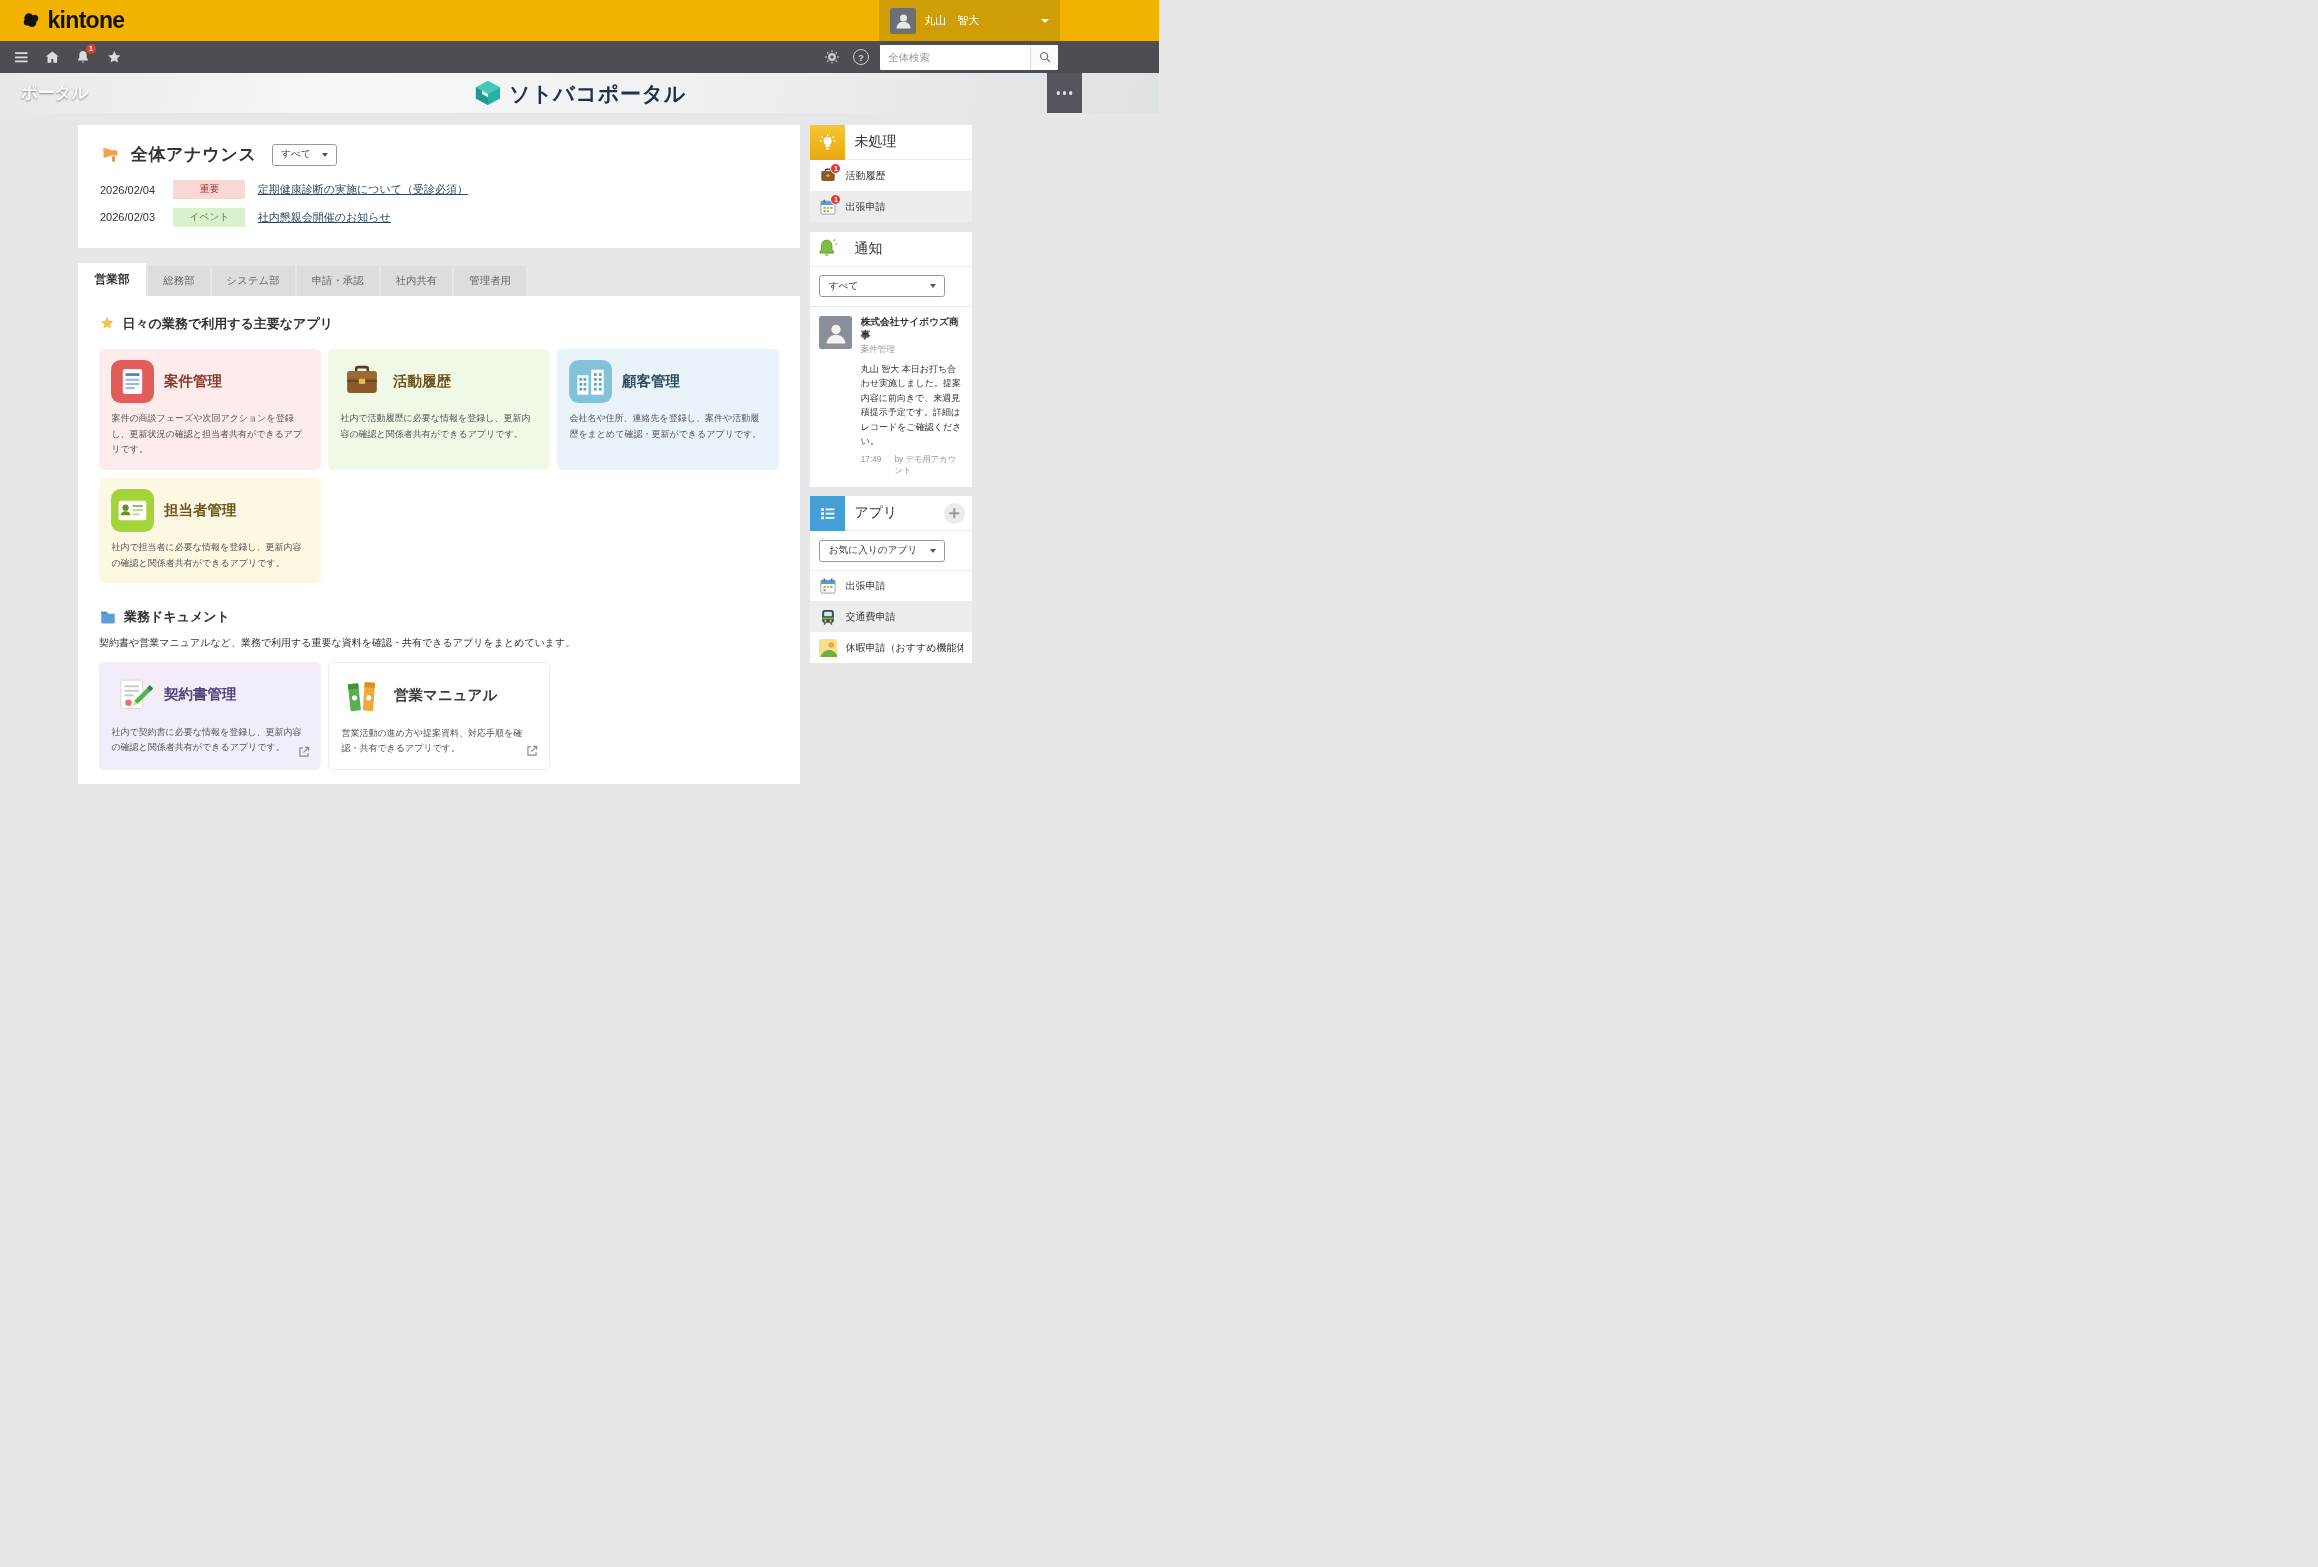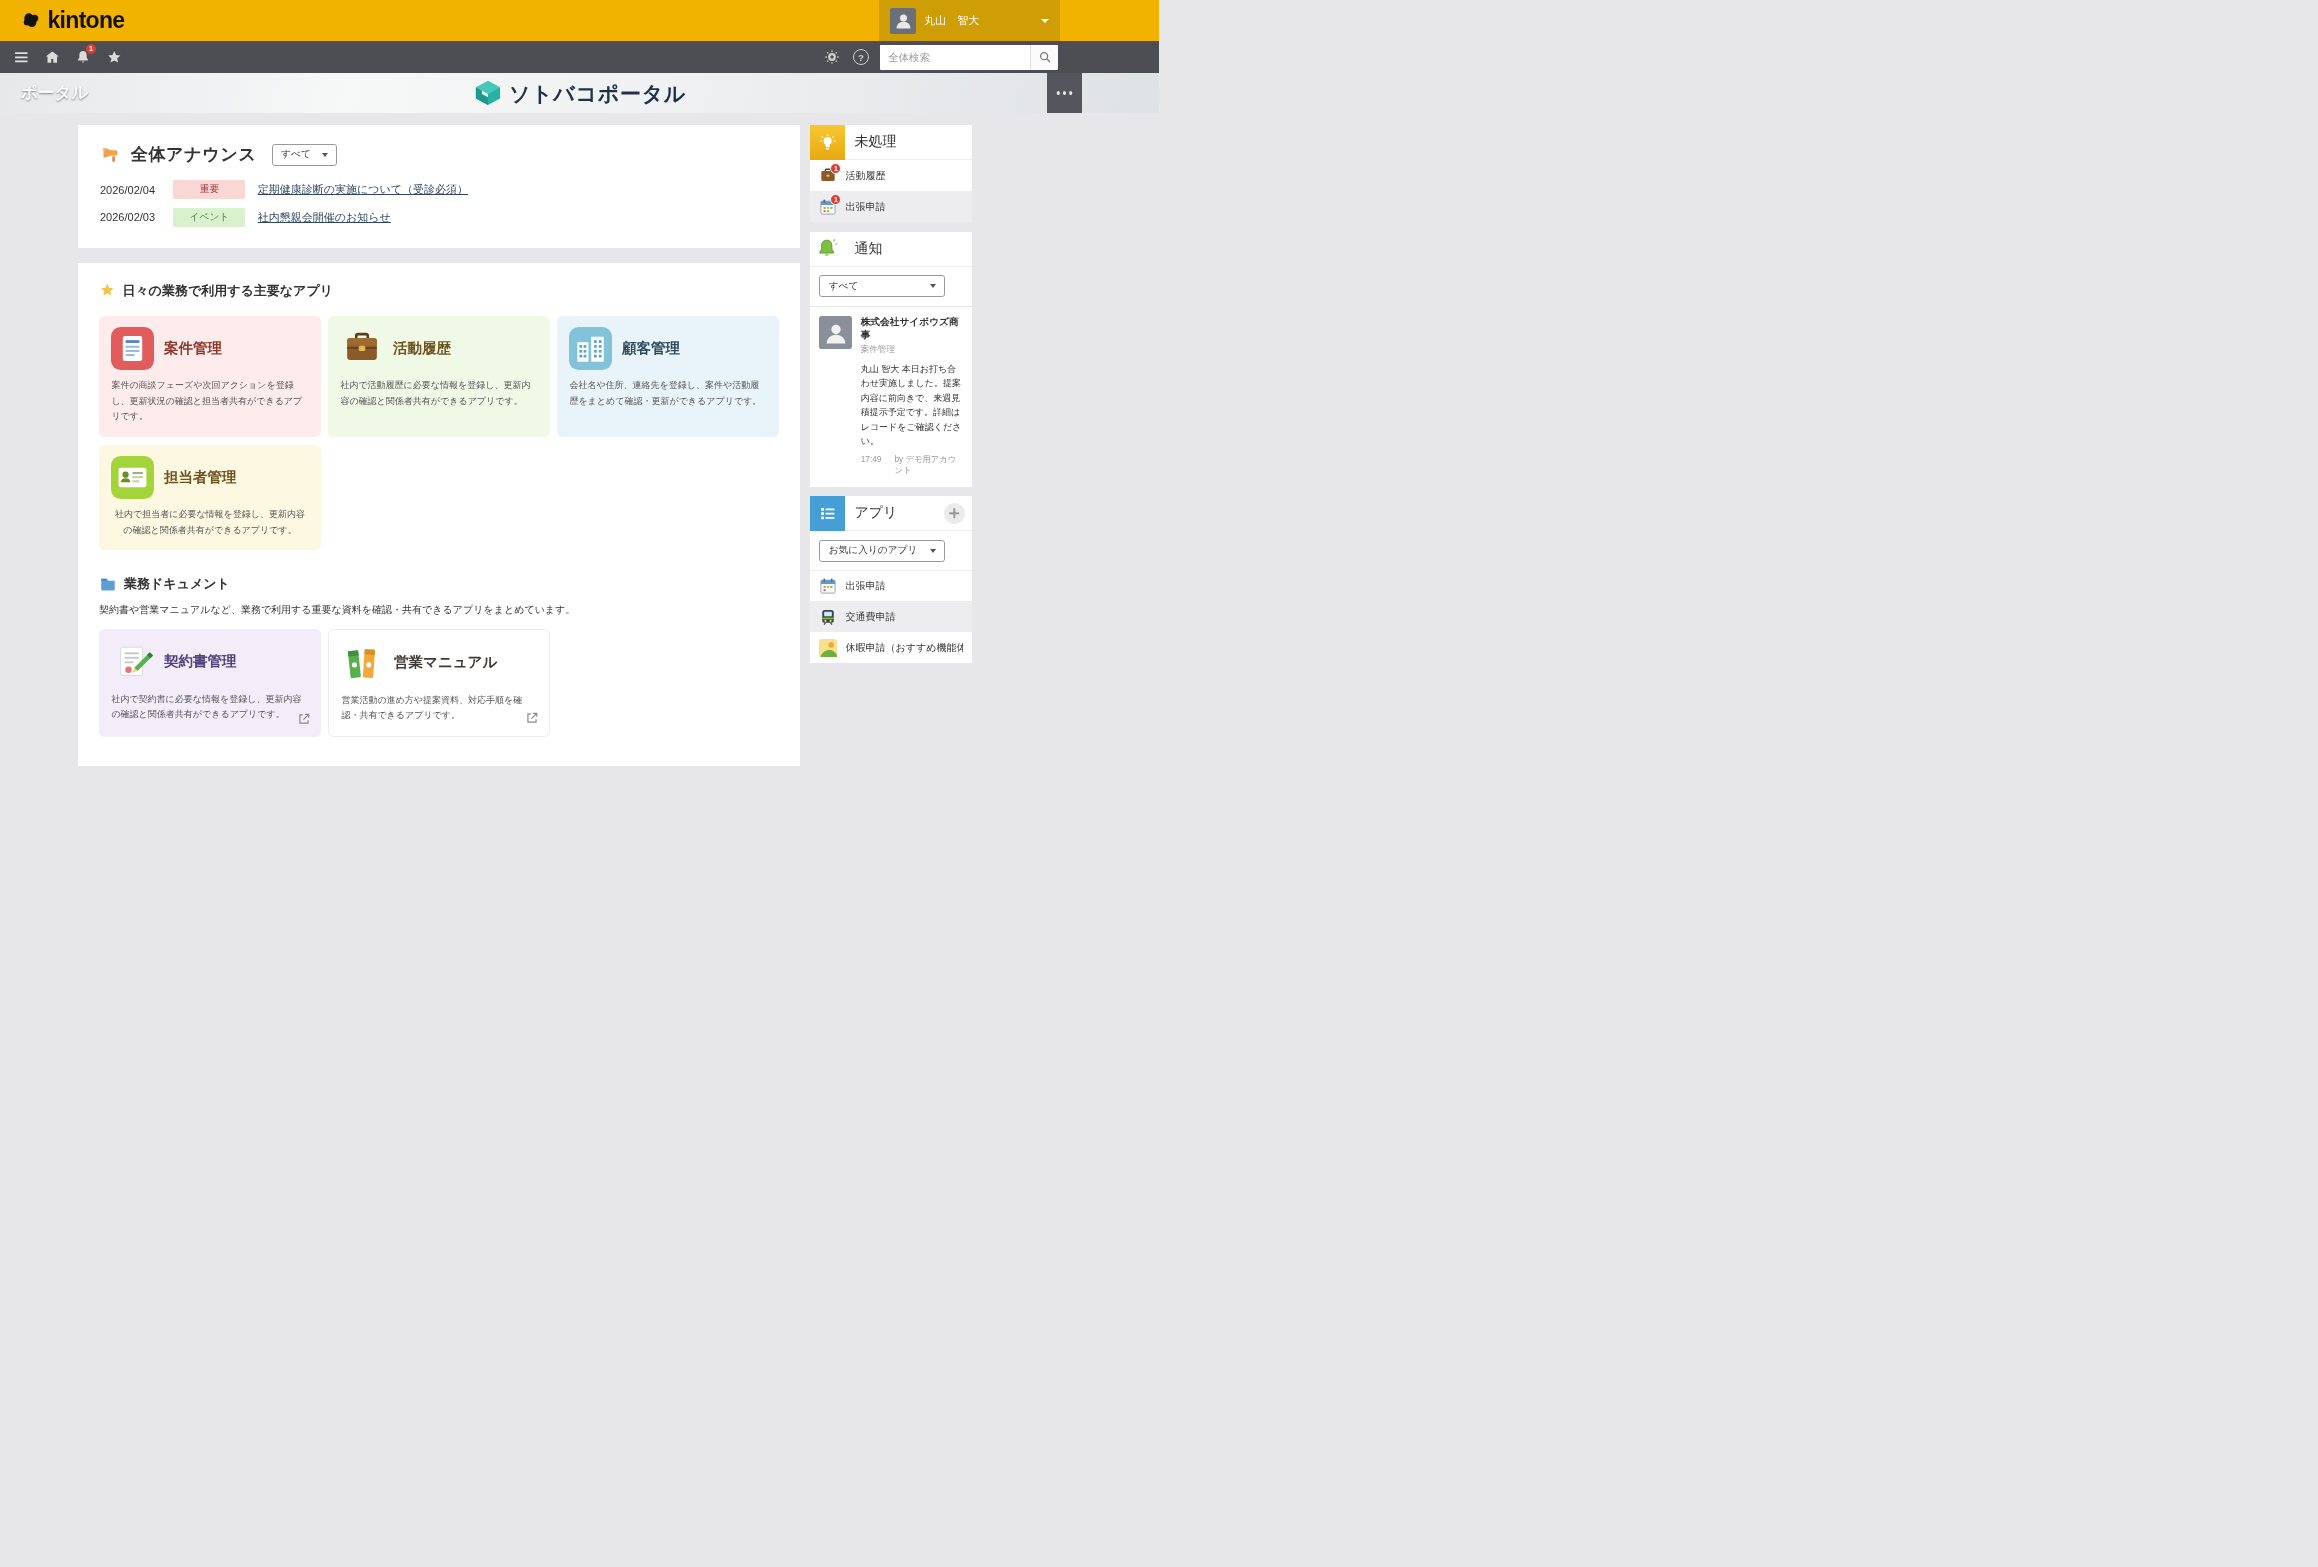--- a/index.html
+++ b/index.html
@@ -75,21 +75,21 @@
   .section-head { display:flex; align-items:center; gap:7px; font-size:13px; font-weight:bold; color:#333; }
   .app-grid { margin-top:16.6px; display:grid; grid-template-columns:repeat(3,222px); gap:8.3px 7px; }
   .app-card { border-radius:5.5px; padding:11px 12.4px 12.4px; position:relative; min-height:84px; cursor:pointer; }
   .app-head { display:flex; align-items:center; gap:9.7px; }
   .app-icon { width:43px; height:43px; flex:none; display:flex; align-items:center; justify-content:center; }
   .app-title { font-size:14.5px; font-weight:bold; }
   .app-desc { margin-top:8.3px; font-size:9px; line-height:1.7; color:#555; }
   .card-pink { background:#fdeceb; } .card-pink .app-title { color:#8c3a30; }
   .card-green { background:#f0f8e6; } .card-green .app-title { color:#6e531f; }
   .card-blue { background:#e9f4fa; } .card-blue .app-title { color:#2f4a5e; }
-  .card-yellow { background:#fdf8e1;text-align:center; } .card-yellow .app-title { color:#6e531f; }
+  .card-yellow { background:#fdf8e1; } .card-yellow .app-title { color:#6e531f; }
   .card-purple { background:#f2edf9; } .card-purple .app-title { color:#54437a; }
   .card-white { background:#fff; border:0.7px solid #ececec; } .card-white .app-title { color:#3f3a35; }
   .docs-section { margin-top:25px; }
   .docs-intro { margin-top:9.7px; font-size:10px; color:#333; }
   .ext-icon { position:absolute; right:9.7px; bottom:8.3px; }
 
   
   .sb-section { margin-bottom:9.7px; }
   .sb-header { background:#fff; height:35px; display:flex; align-items:center; gap:9.7px; border-bottom:0.7px solid #ededed; }
   .sb-header-icon { width:35px; height:35px; flex:none; display:flex; align-items:center; justify-content:center; }
@@ -235,20 +235,28 @@
             <a class="ann-link">定期健康診断の実施について（受診必須）</a>
           </div>
           <div class="ann-row">
             <span class="ann-date">2026/02/03</span>
             <span class="badge event">イベント</span>
             <a class="ann-link">社内懇親会開催のお知らせ</a>
           </div>
         </div>
       </div>
 
+      <div class="tabs">
+        <span class="tab active">営業部</span>
+        <span class="tab">総務部</span>
+        <span class="tab">システム部</span>
+        <span class="tab">申請・承認</span>
+        <span class="tab">社内共有</span>
+        <span class="tab">管理者用</span>
+      </div>
 
       <div class="panel">
 
         <div class="section-head">
           <svg width="16.6" height="16.6" viewBox="0 0 24 24" fill="#f2c34e">
               <path d="M12 2.5l2.7 5.9 6.3.7-4.7 4.3 1.3 6.2L12 16.4l-5.6 3.2 1.3-6.2L3 9.1l6.3-.7z"></path>
             </svg>
           <span>日々の業務で利用する主要なアプリ</span>
         </div>
 

